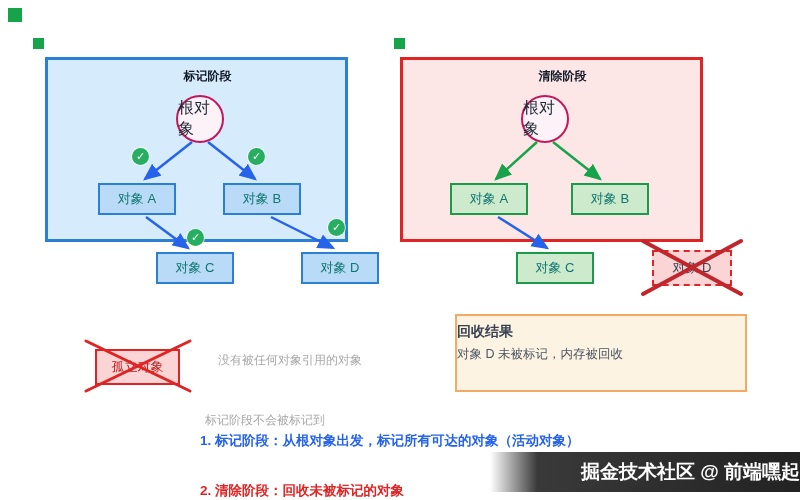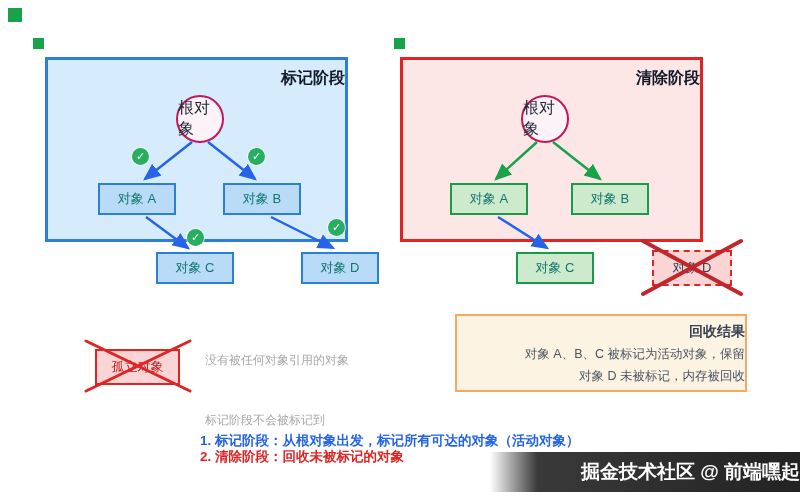--- a/index.html
+++ b/index.html
@@ -1,38 +1,38 @@
 <!DOCTYPE html>
 <html><head>
 <meta charset="utf-8">
 <style>
   html,body{margin:0;padding:0;background:#fff;}
   body{font-family:"Liberation Sans","DejaVu Sans",sans-serif;}
   #canvas{position:relative;width:800px;height:500px;background:#ffffff;overflow:hidden;}
   .panel{position:absolute;box-sizing:border-box;z-index:1;}
   .panel-mark{background:#d6ebfb;border:3px solid #2b7fd4;}
   .panel-sweep{background:#fde6e6;border:3px solid #e02424;}
-  .panel-title{margin-top:8px;text-align:right;font-weight:bold;font-size:16px;color:#111827;margin-left:22px;}
+  .panel-title{margin-top:8px;text-align:center;font-weight:bold;font-size:12px;color:#111827;margin-left:22px;}
   .node-box{position:absolute;display:flex;align-items:center;justify-content:center;
             font-size:13px;color:#0f766e;box-sizing:border-box;z-index:3;}
   .b-blue{background:#b9dbf7;border:2px solid #2b7fd4;}
   .b-green{background:#cdeacd;border:2px solid #1a9a4a;}
   .b-pink{background:#fbd5d5;border:2px solid #e02424;color:#b91c1c;}
   .b-pink-dashed{background:#fbd5d5;border:2px dashed #e02424;color:#374151;}
   .root-circle{position:absolute;width:48px;height:48px;border-radius:50%;background:#fdf2f8;
                border:2px solid #c2185b;display:flex;align-items:center;justify-content:center;
                font-size:16px;color:#1f2937;box-sizing:border-box;z-index:2;}
   .check{position:absolute;width:17px;height:17px;border-radius:50%;background:#27ae60;color:#fff;
          font-size:11px;line-height:17px;text-align:center;font-weight:bold;z-index:6;
          box-shadow:0 0 0 1px rgba(255,255,255,0.7);}
   .gsq{position:absolute;background:#17a34a;z-index:7;}
   svg.overlay{position:absolute;left:0;top:0;z-index:4;pointer-events:none;}
   .note{position:absolute;font-size:12px;color:#a8a8a8;z-index:2;}
   .result{position:absolute;background:#fdf3e3;border:2px solid #f5aa63;box-sizing:border-box;
-          text-align:right;z-index:2;}
+          text-align:left;z-index:2;}
   .result-title{font-weight:bold;font-size:14px;color:#374151;margin-top:7px;}
   .result-line{font-size:12.5px;color:#4b5563;margin-top:5px;}
   .legend-line{position:absolute;font-weight:bold;font-size:13.5px;z-index:2;}
   .legend-mark{color:#2563eb;}
   .legend-sweep{color:#e02424;}
   .watermark{position:absolute;display:flex;align-items:center;justify-content:flex-end;
              color:#ffffff;font-size:19px;font-weight:bold;padding-right:6px;z-index:8;
              background:linear-gradient(90deg, rgba(30,30,30,0) 0%, rgba(30,30,30,0.88) 15%, rgba(22,22,22,0.95) 100%);}
 </style>
 </head>
@@ -85,31 +85,30 @@
   <div class="node-box b-green" style="left:516px;top:252px;width:78px;height:32px;">
     <span>对象 C</span>
   </div>
   <div class="node-box b-pink-dashed" style="left:652px;top:250px;width:80px;height:36px;">
     <span>对象 D</span>
   </div>
 
   <div class="node-box b-pink" style="left:95px;top:349px;width:85px;height:36px;">
     <span>孤立对象</span>
   </div>
-  <div class="note" style="left:205px;top:352px;">没有被任何对象引用的对象</div>
+  <div class="note" style="left:218px;top:352px;">没有被任何对象引用的对象</div>
   <div class="note" style="left:205px;top:380px;margin-top:32px;">标记阶段不会被标记到</div>
 
   <div class="result" style="left:455px;top:314px;width:292px;height:78px;">
     <div class="result-title">回收结果</div>
-    <div class="result-line">对象 A、B、C 被标记为活动对象，保留</div>
     <div class="result-line">对象 D 未被标记，内存被回收</div>
   </div>
 
   <div class="legend-line legend-mark" style="left:200px;top:432px;">1. 标记阶段：从根对象出发，标记所有可达的对象（活动对象）</div>
-  <div class="legend-line legend-sweep" style="left:200px;top:448px;">2. 清除阶段：回收未被标记的对象</div>
+  <div class="legend-line legend-sweep" style="left:200px;top:482px;">2. 清除阶段：回收未被标记的对象</div>
 
   <div class="watermark" style="left:490px;top:452px;width:310px;height:40px;">掘金技术社区 @ 前端嘿起</div>
 
   <svg class="overlay" width="800" height="500" viewBox="0 0 800 500">
     <defs>
       <marker id="mb" markerWidth="8" markerHeight="8" refX="6" refY="3" orient="auto">
         <path d="M0,0 L7,3 L0,6 z" fill="#2563eb"></path>
       </marker>
       <marker id="mg" markerWidth="8" markerHeight="8" refX="6" refY="3" orient="auto">
         <path d="M0,0 L7,3 L0,6 z" fill="#16a34a"></path>

